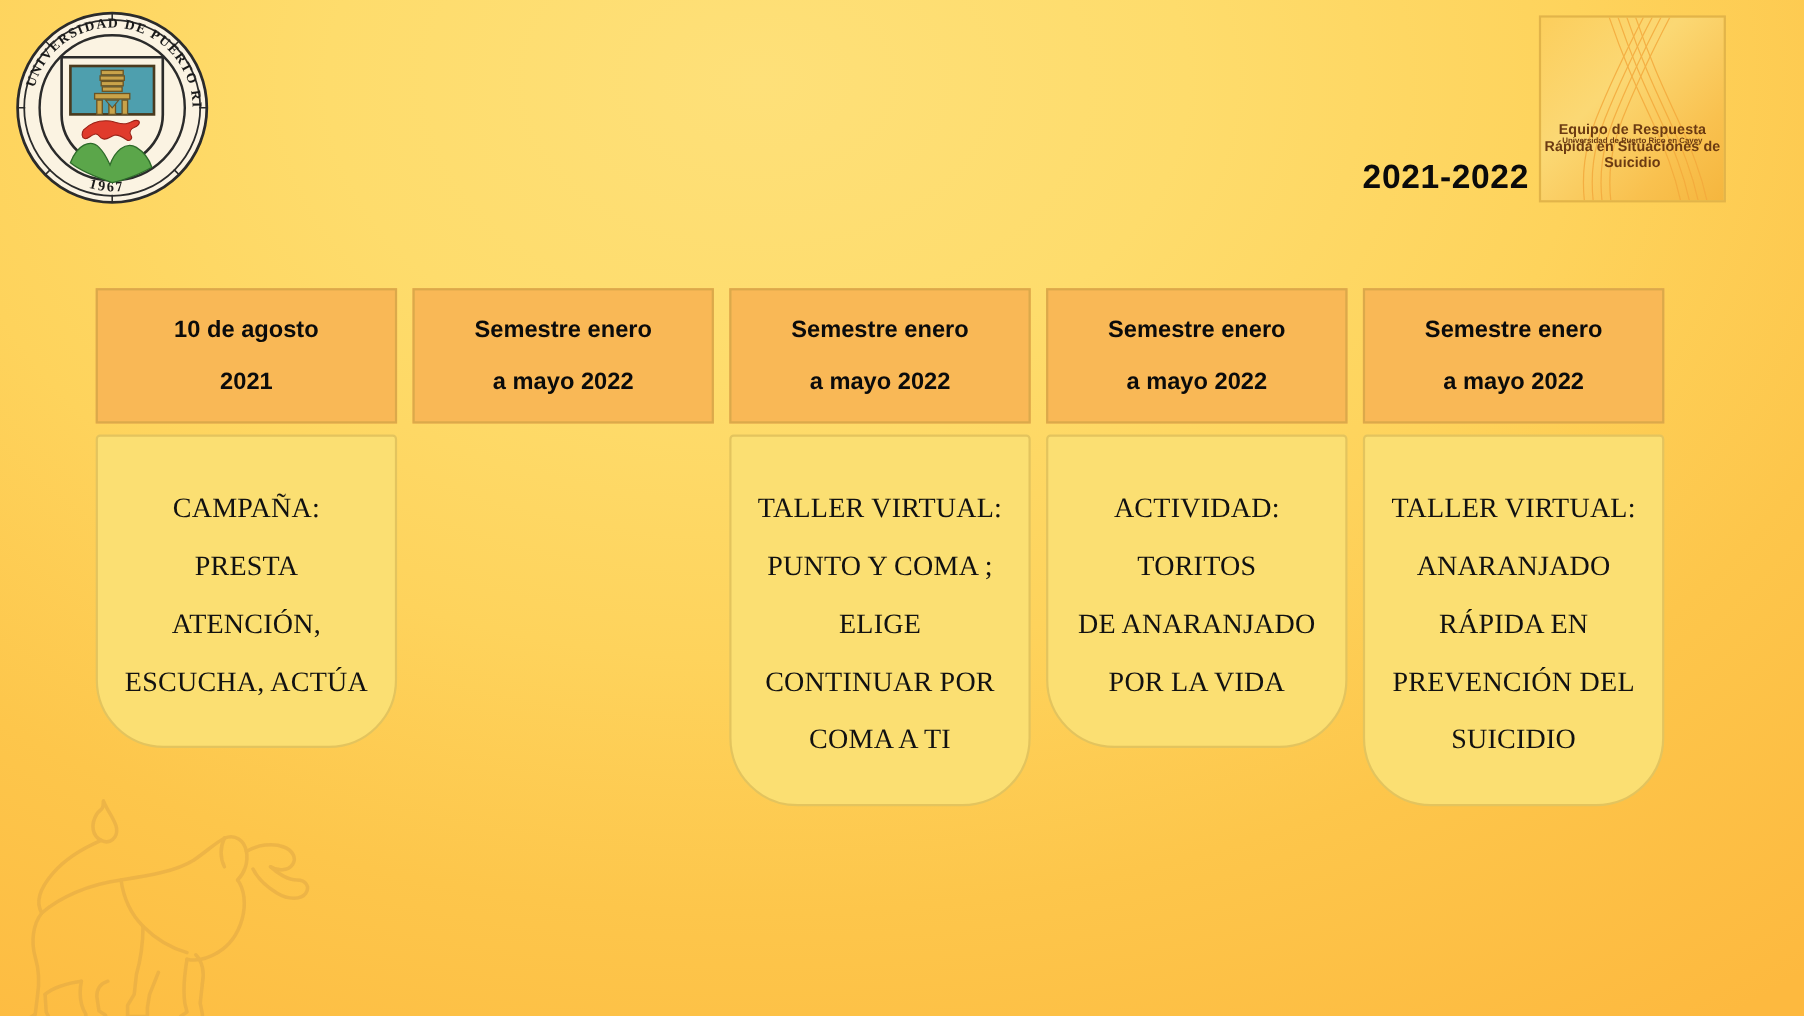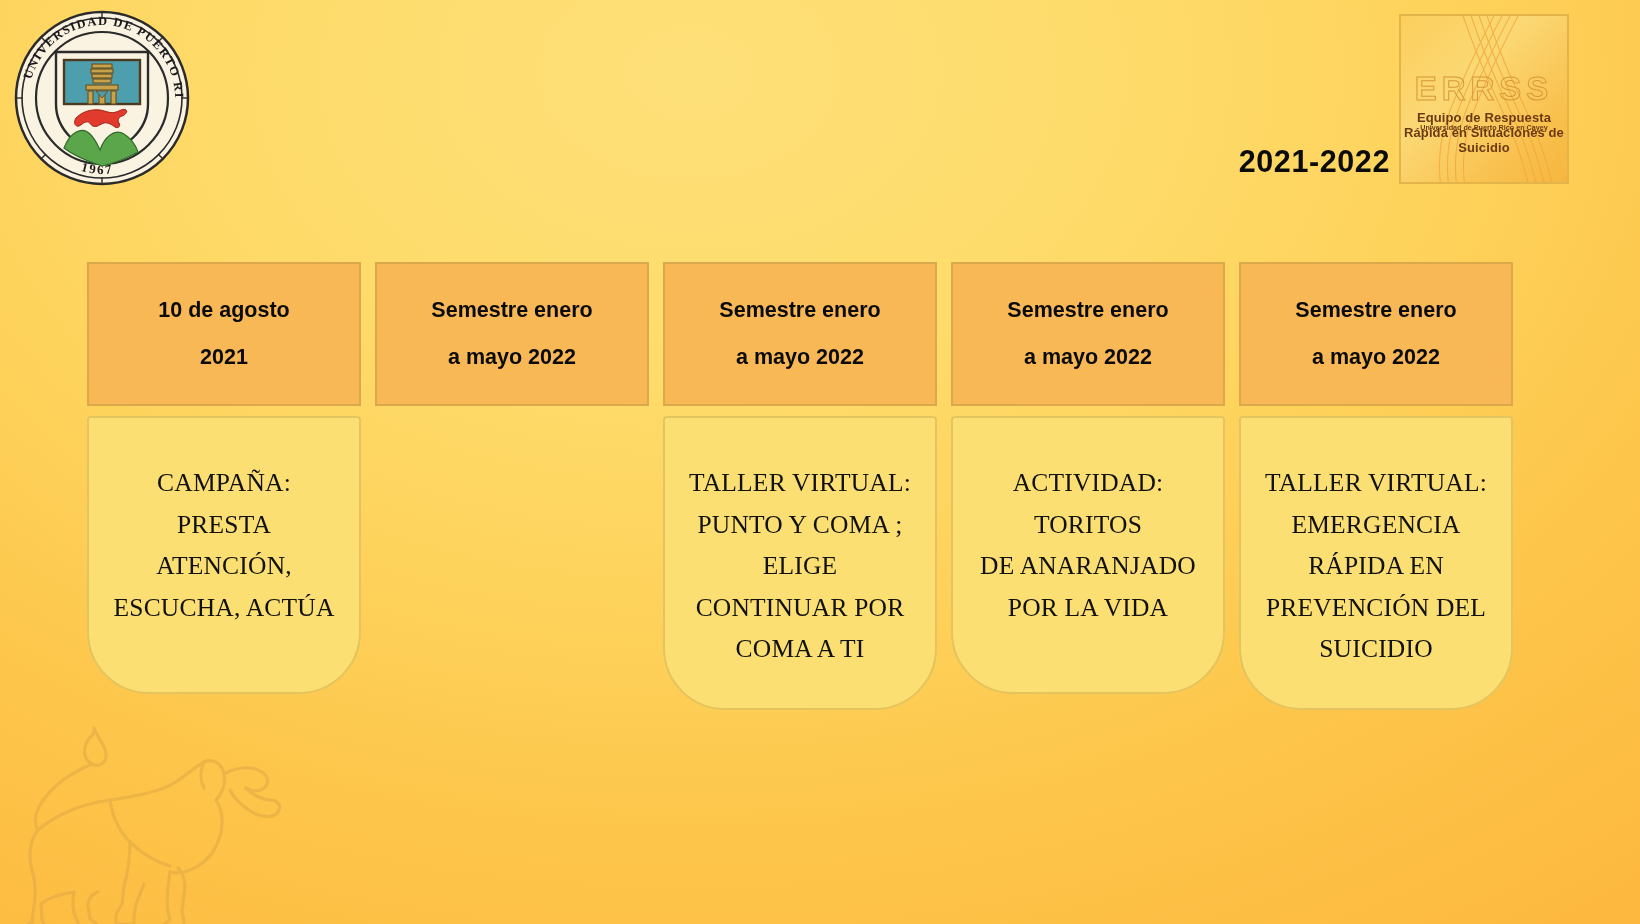--- a/index.html
+++ b/index.html
@@ -130,21 +130,21 @@
     gap: 14px;
   }
   .calendar-card {
     width: 274px;
     flex: 0 0 274px;
     display: flex;
     flex-direction: column;
     align-items: stretch;
   }
   .card-header {
-    height: 144px;
+    height: 123px;
     box-sizing: border-box;
     background: #F9B856;
     border: 2px solid #DBA94B;
     display: flex;
     flex-direction: column;
     justify-content: center;
     align-items: center;
     padding: 0 8px;
   }
   .card-header .hdr-line {
@@ -175,21 +175,21 @@
     font-family: "Liberation Serif", serif;
     font-size: 25.5px;
     font-weight: 400;
     color: #111;
     text-align: center;
     line-height: 1.0;
     letter-spacing: 0.2px;
     white-space: nowrap;
   }
   .card-body .body-line + .body-line {
-    margin-top: 16px;
+    margin-top: 27px;
   }
 </style>
 </head>
 <body>
 
 <div id="poster">
 
   <svg id="bull-watermark" viewBox="0 0 300 230" fill="none">
     <g stroke="#E0A845" stroke-width="3.2" fill="none" stroke-linejoin="round" stroke-linecap="round">
       <path d="M80 32 C 74 42, 76 52, 84 56 C 92 60, 99 54, 98 45 C 97 38, 90 30, 86 20 C 86 30, 83 27, 80 32 Z"></path>
@@ -269,21 +269,20 @@
         <path d="M96 -6 C 74 36, 62 62, 50 92 C 40 118, 36 142, 40 172"></path>
         <path d="M104 -6 C 82 36, 70 62, 58 92 C 48 118, 44 142, 48 172"></path>
         <path d="M112 -6 C 90 36, 78 62, 66 92 C 56 118, 52 142, 56 172"></path>
         <path d="M120 -6 C 98 36, 86 62, 74 92 C 64 118, 60 142, 64 172"></path>
         <path d="M60 -6 C 74 36, 86 62, 100 92 C 112 118, 122 142, 128 172"></path>
         <path d="M68 -6 C 82 36, 94 62, 108 92 C 120 118, 130 142, 136 172"></path>
         <path d="M76 -6 C 90 36, 102 62, 116 92 C 128 118, 138 142, 144 172"></path>
         <path d="M84 -6 C 98 36, 110 62, 124 92 C 136 118, 146 142, 152 172"></path>
       </g>
     </svg>
-    <div class="errss-word">ERRSS</div>
     <div class="errss-sub1">Equipo de Respuesta Rápida en Situaciones de Suicidio</div>
     <div class="errss-sub2">Universidad de Puerto Rico en Cayey</div>
   </div>
 
   <div id="title-block">
     <div id="poster-subtitle">2021-2022</div>
   </div>
 
   <div id="cards-row">
 
@@ -334,21 +333,21 @@
       </div>
     </div>
 
     <div class="calendar-card">
       <div class="card-header">
         <div class="hdr-line">Semestre enero</div>
         <div class="hdr-line">a mayo 2022</div>
       </div>
       <div class="card-body">
         <div class="body-line">TALLER VIRTUAL:</div>
-        <div class="body-line">EMERGENCIA</div>
+        <div class="body-line">ANARANJADO</div>
         <div class="body-line">RÁPIDA EN</div>
         <div class="body-line">PREVENCIÓN DEL</div>
         <div class="body-line">SUICIDIO</div>
       </div>
     </div>
 
   </div>
 </div>
 
 </body></html>

